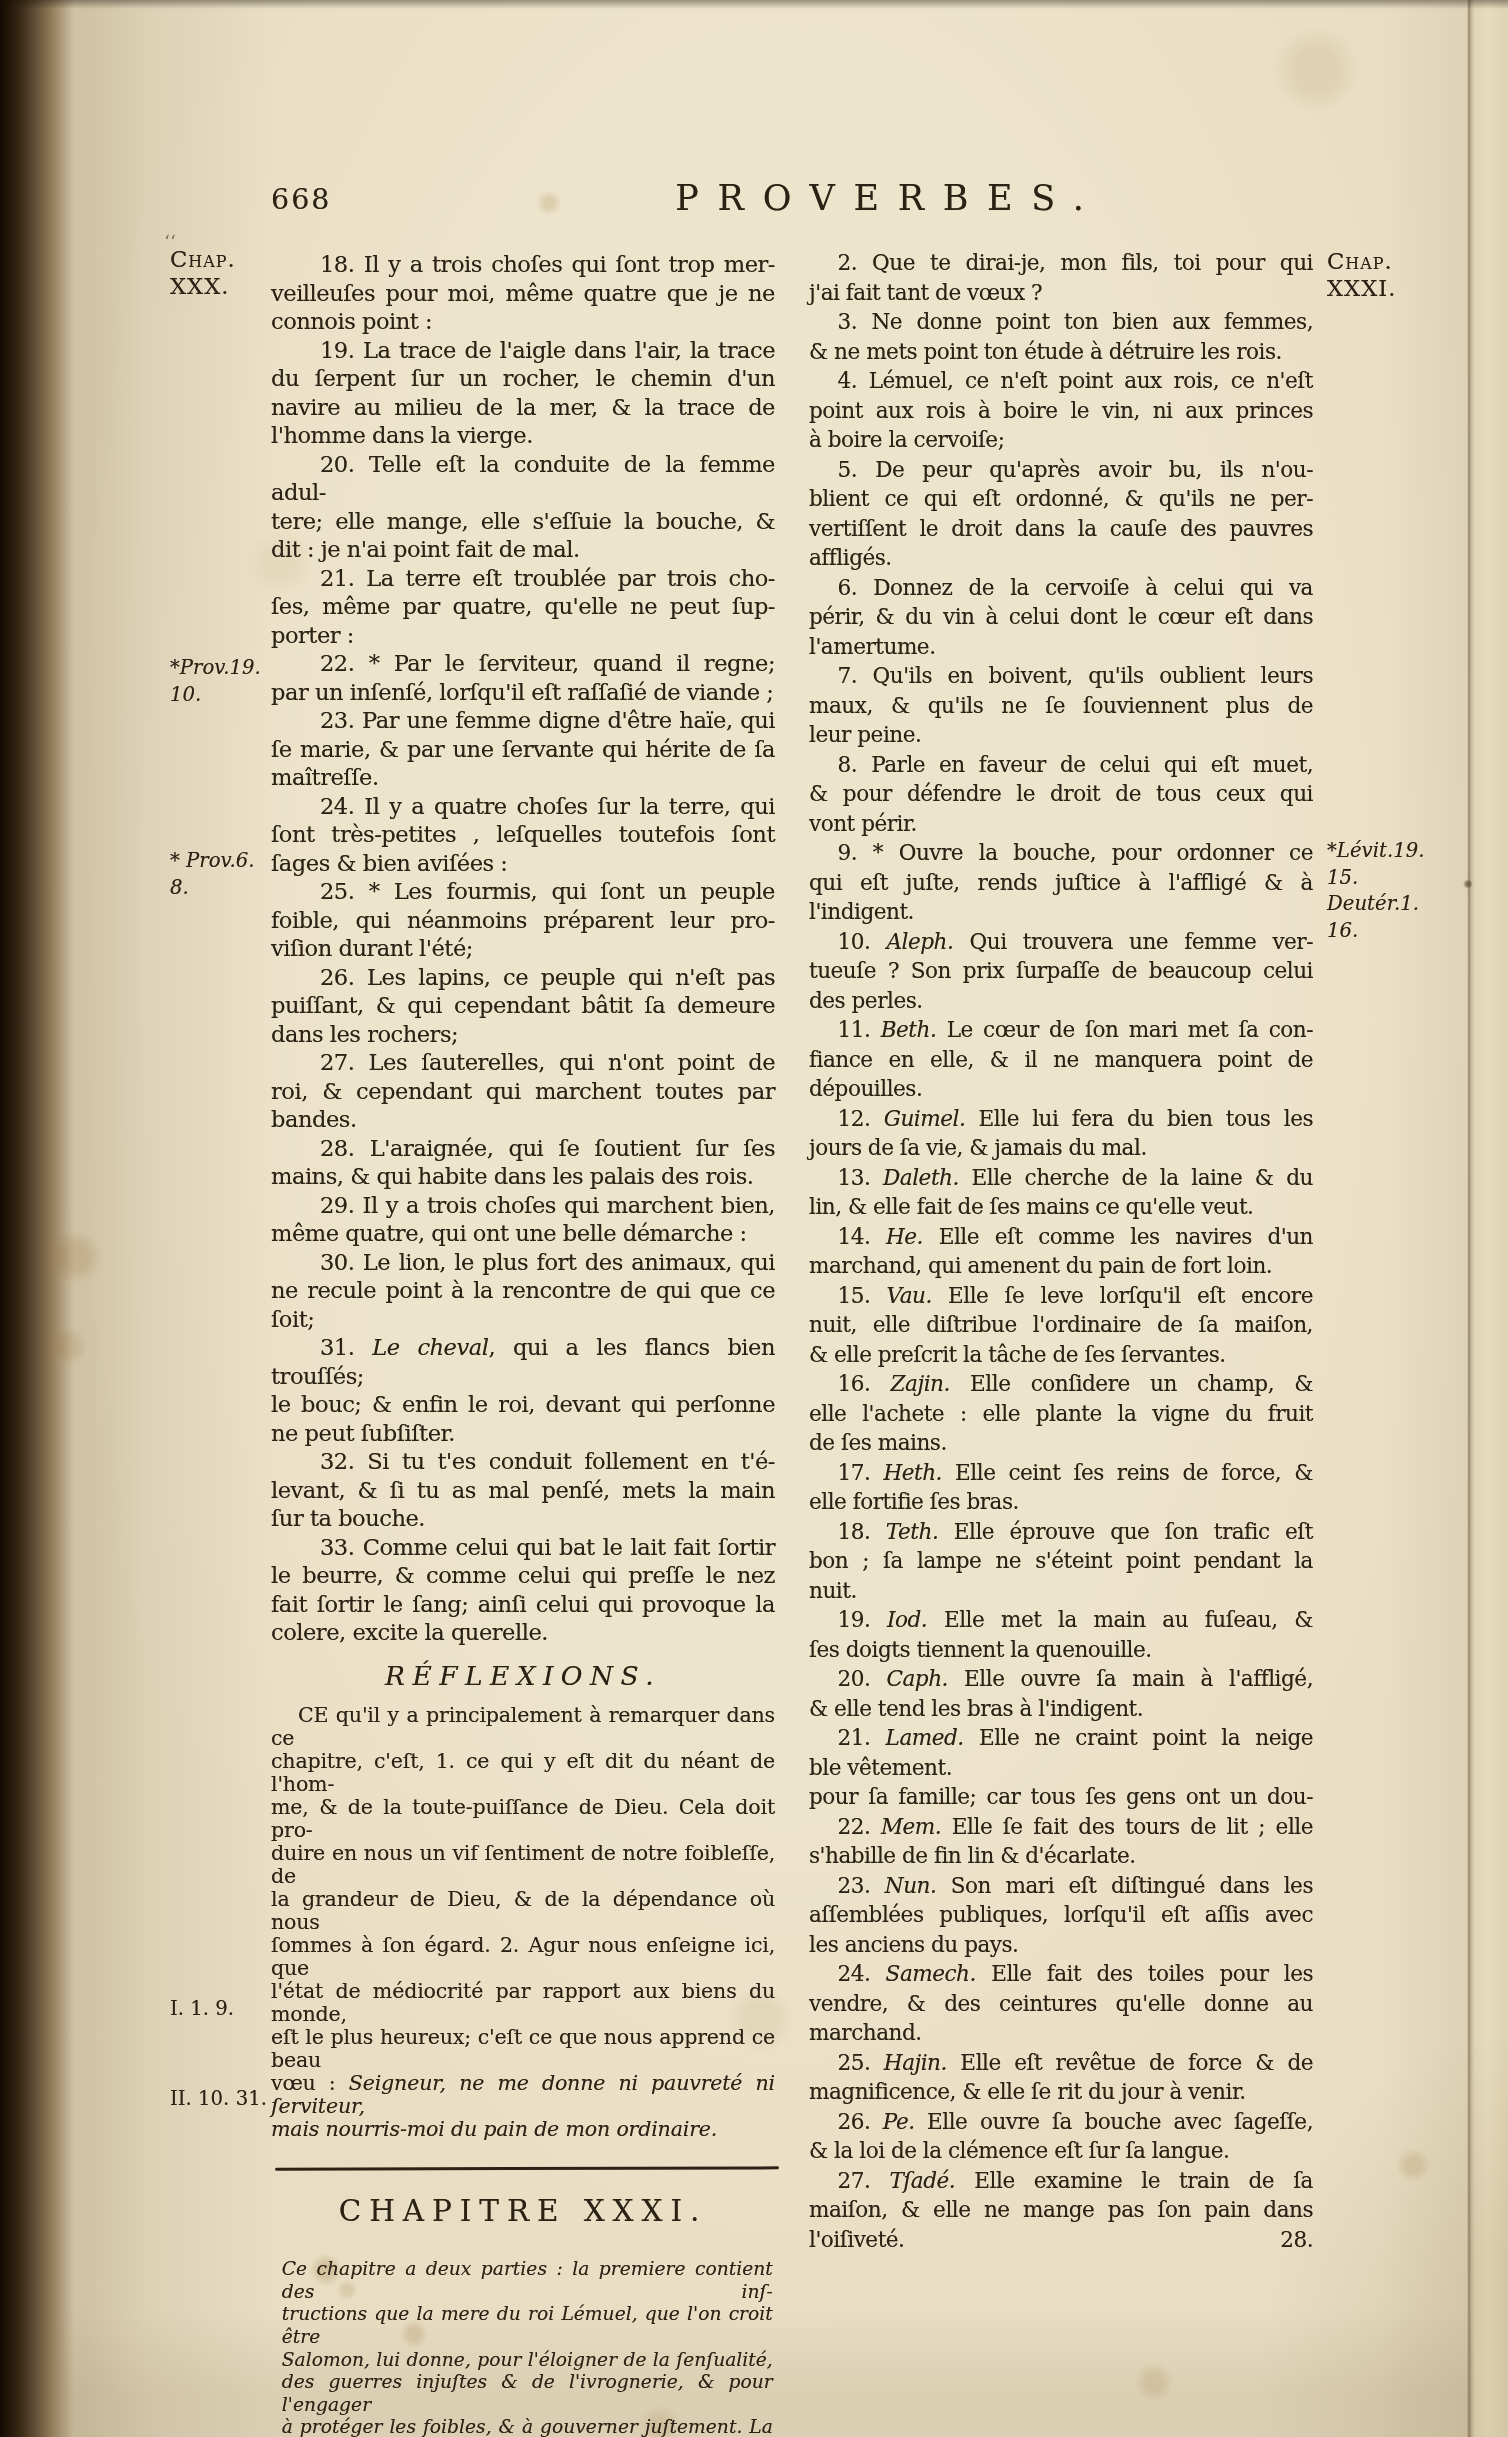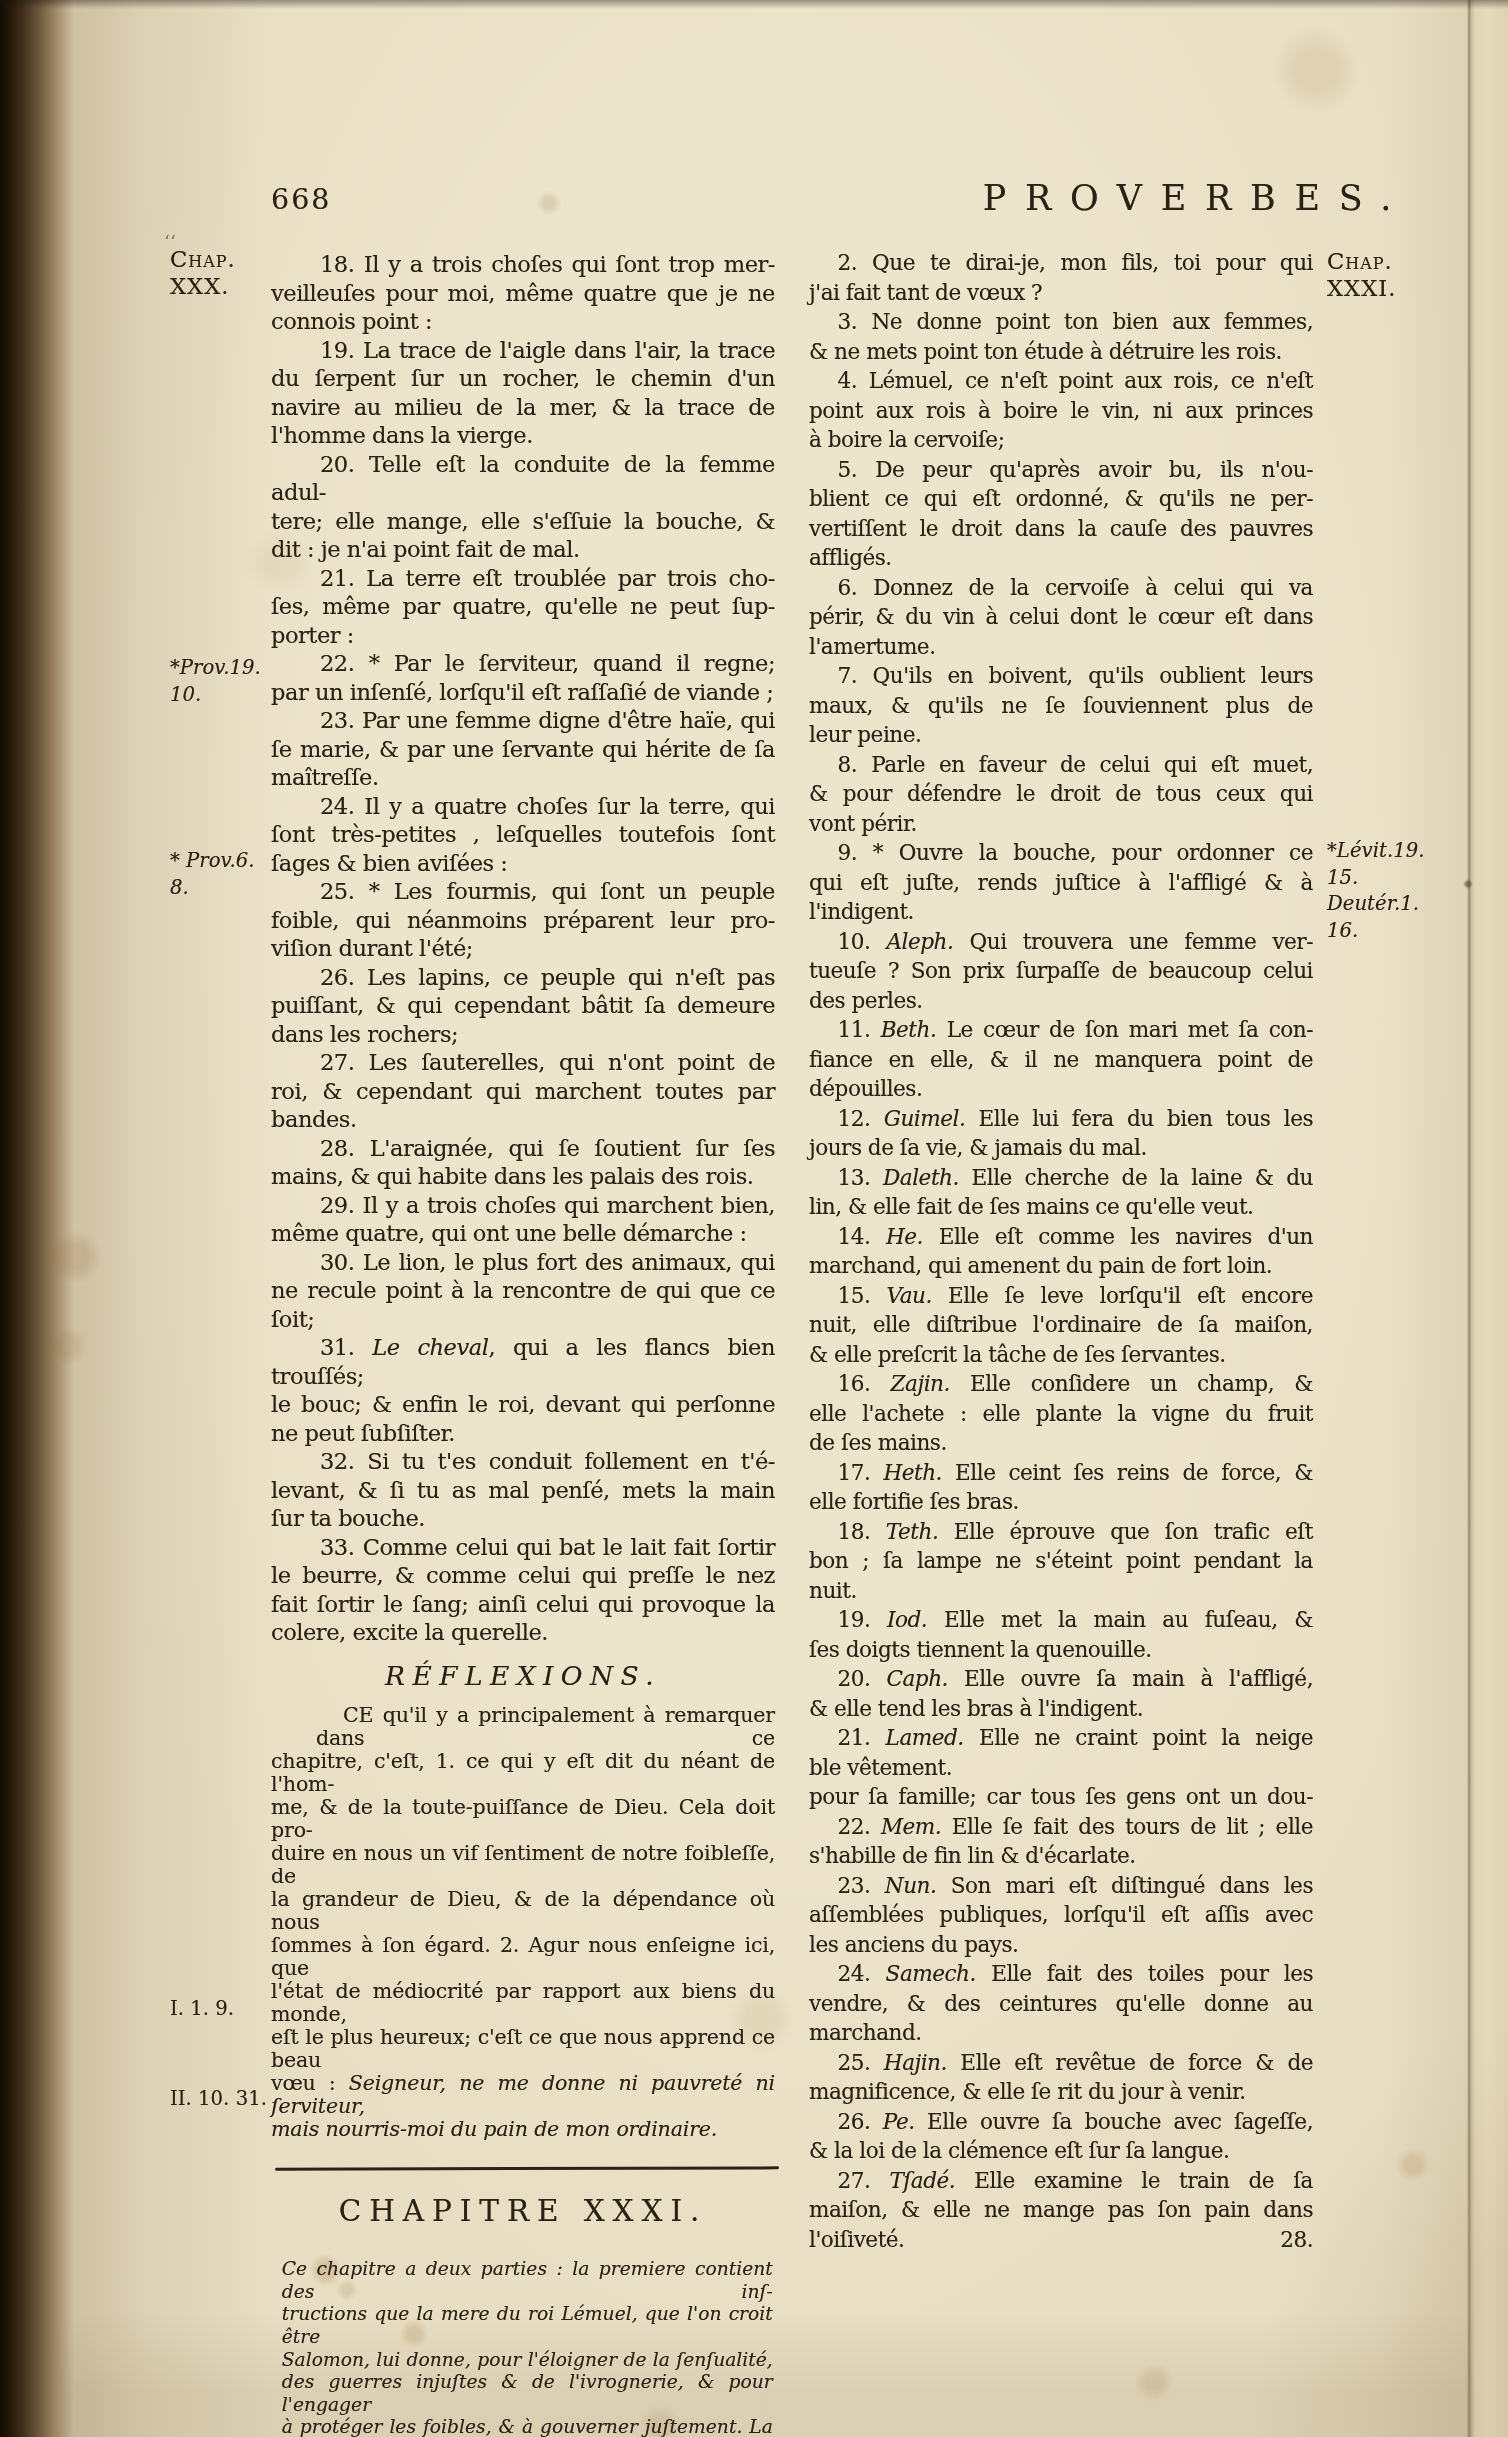--- a/index.html
+++ b/index.html
@@ -27,36 +27,36 @@
     radial-gradient(circle at 414px 2334px, rgba(140,95,40,.18) 0 5.9px, rgba(140,95,40,0) 14.7px),
     radial-gradient(circle at 761px 2019px, rgba(160,120,60,.10) 0 14.7px, rgba(160,120,60,0) 34px),
     radial-gradient(circle at 1154px 2382px, rgba(150,105,45,.16) 0 7.9px, rgba(150,105,45,0) 19.7px),
     radial-gradient(circle at 1413px 2165px, rgba(150,105,45,.18) 0 6.9px, rgba(150,105,45,0) 17.7px),
     radial-gradient(circle at 660px 2426px, rgba(150,105,45,.14) 0 8.8px, rgba(150,105,45,0) 21.6px),
     radial-gradient(circle at 280px 563px, rgba(160,120,60,.08) 0 14.7px, rgba(160,120,60,0) 34px),
     radial-gradient(circle at 1468px 884px, rgba(70,50,25,.55) 0 2px, rgba(70,50,25,0) 4.9px),
     radial-gradient(ellipse at 100% 100%, rgba(120,90,50,.10) 0 108px, rgba(120,90,50,0) 256px);}
   .ink{text-shadow:0 0 0.5px rgba(46,35,21,.45);}
   .running-header{position:absolute;left:275px;top:178px;width:1042px;padding-left:93px;
-    text-align:right;font-size:35px;letter-spacing:18.7px;}
+    text-align:center;font-size:35px;letter-spacing:18.7px;}
   .page-number{position:absolute;left:271px;top:183px;font-size:28.5px;letter-spacing:2px;}
   .col{position:absolute;letter-spacing:-0.5px;}
   #lcol{left:271px;top:250px;width:504px;font-size:22.6px;line-height:28.5px;}
   #rcol{left:809px;top:248px;width:504px;font-size:21.6px;line-height:29.5px;}
   .verse{margin:0;}
   .line{text-align:justify;}
   .line.fill{text-align-last:justify;}
   .line.short{text-align-last:left;}
   #lcol .ind{text-indent:49px;}
   #rcol .ind{text-indent:28.5px;}
   i{font-style:italic;}
   .refl-heading{margin-top:12.8px;height:34px;line-height:34px;text-align:center;
     font-style:italic;font-size:26.5px;letter-spacing:7.4px;}
   #refl-body{margin-top:10.8px;font-size:20.6px;line-height:23px;letter-spacing:-0.2px;}
-  #refl-body .ind{text-indent:27px;margin-left:45px;}
+  #refl-body .ind{text-indent:27px;}
   .rule{margin-top:25.6px;margin-left:3.9px;width:595px;max-width:100%;height:2.5px;
     background:#2b2114;transform:rotate(-0.15deg);border-radius:1.5px;}
   .chap-heading{margin-top:22.6px;line-height:38px;text-align:center;
     font-size:29.5px;letter-spacing:7.9px;}
   #summary{margin-top:28.5px;margin-left:10.8px;width:491px;font-style:italic;
     font-size:18.7px;line-height:22.6px;letter-spacing:0;}
   .mcol{position:absolute;top:0;height:100%;}
   #lmargin{left:170px;width:101px;}
   #rmargin{left:1327px;width:118px;}
   .mnote{position:absolute;left:0;width:100%;font-size:19.7px;line-height:26.5px;}

